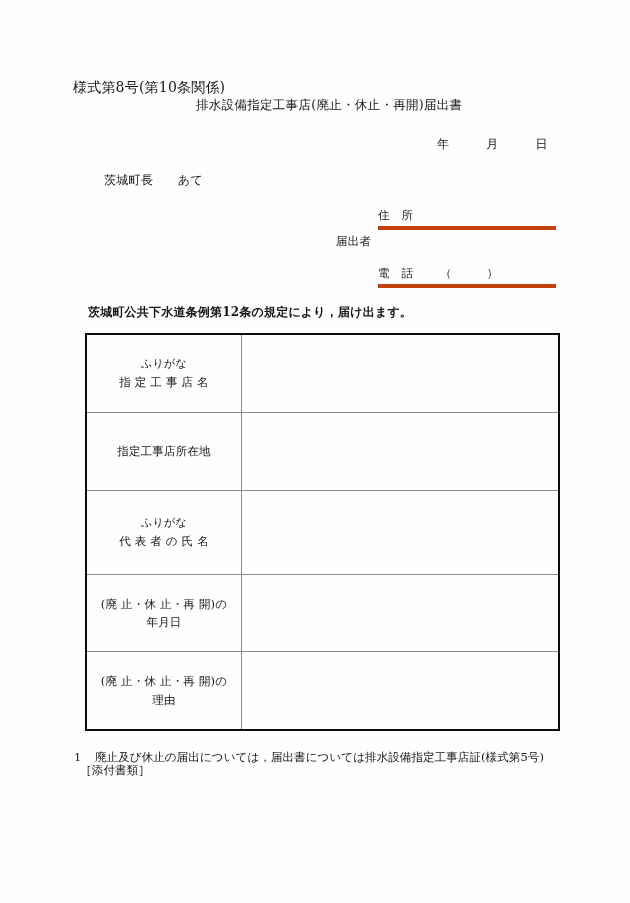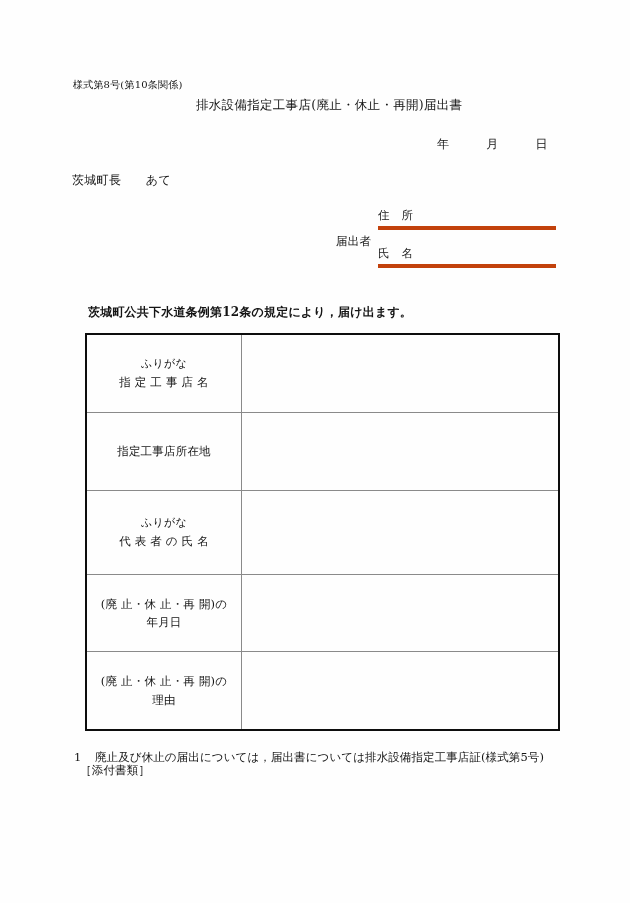--- a/index.html
+++ b/index.html
@@ -28,41 +28,41 @@
     white-space: pre;
     font-family: "DejaVu Serif", serif;
     color: #141414;
     line-height: 1;
   }
 
   
   #form-no {
     left: 73px;
     top: 80px;
-    font-size: 10px;
+    font-size: 14px;
     letter-spacing: 0.2px;
   }
   #doc-title {
     left: 196px;
     top: 99px;
     font-size: 12.5px;
     letter-spacing: 0.3px;
   }
 
   
   #date-line {
     left: 437px;
     top: 138px;
     font-size: 12px;
     letter-spacing: 0.3px;
   }
 
   
   #addressee {
-    left: 72px;
+    left: 104px;
     top: 174px;
     font-size: 12px;
     letter-spacing: 0.3px;
   }
 
   
   #submitter-label {
     left: 336px;
     top: 236px;
     font-size: 11.5px;
@@ -181,24 +181,25 @@
   <div class="t" id="date-line">年　　　月　　　日</div>
 
   <div class="t" id="addressee">茨城町長　　あて</div>
 
   <div class="t" id="submitter-label">届出者</div>
 
   <div class="field-row" id="field-address">
     <span class="lbl">住　所</span>
   </div>
 
-  <div class="field-row" id="field-name">
-    <span class="lbl">氏　名</span>
+
+  <div class="field-row" id="field-phone">
+    <span class="lbl">電　話</span>
+    <span class="paren">（　　　）</span>
   </div>
-
 
   <div class="t" id="statement">茨城町公共下水道条例第12条の規定により，届け出ます。</div>
 
   <table id="main-table">
     <tbody>
       <tr class="row-h1">
         <td class="label-cell">
           <span class="cell-line furigana">ふりがな</span>
           <span class="cell-line">指 定 工 事 店 名</span>
         </td>

